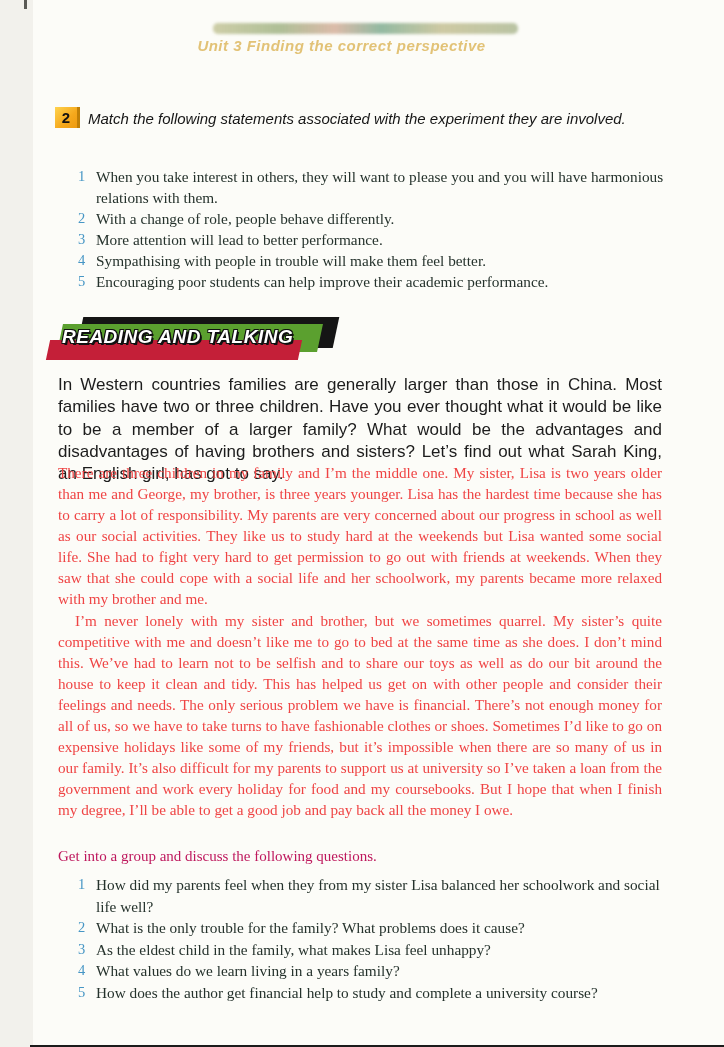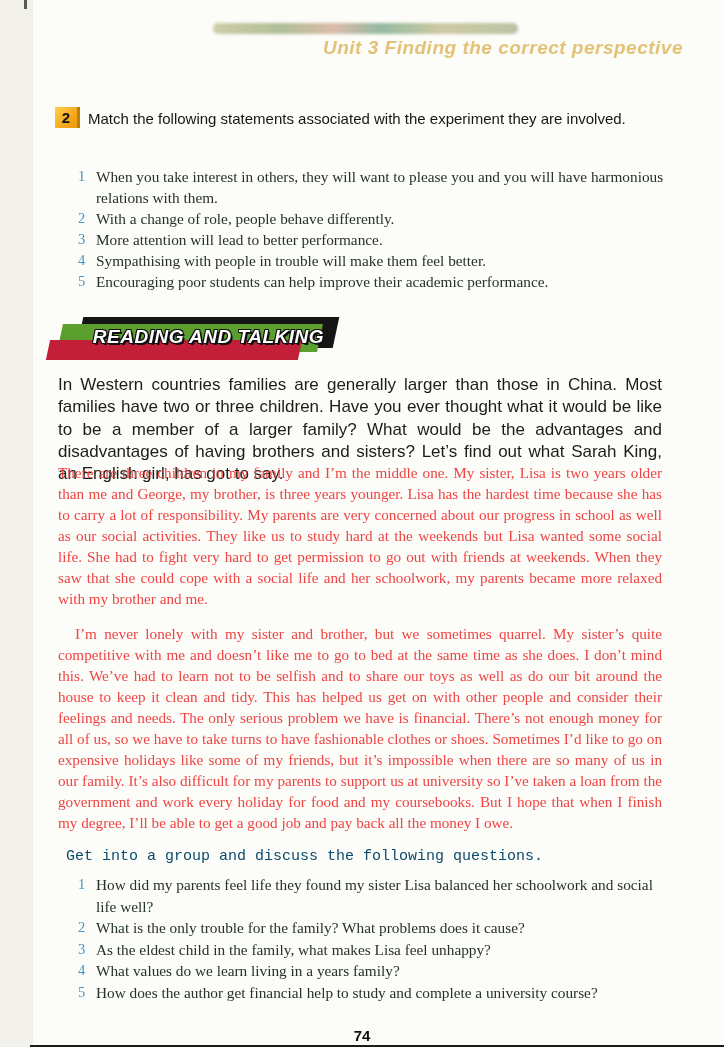--- a/index.html
+++ b/index.html
@@ -17,38 +17,38 @@
   
   .smudge{
     position:absolute;left:213px;top:23px;width:305px;height:11px;
     background:linear-gradient(90deg,
       rgba(150,150,70,.45) 0%, rgba(110,140,70,.55) 22%,
       rgba(170,90,50,.40) 40%, rgba(60,130,90,.55) 55%,
       rgba(150,140,60,.45) 75%, rgba(120,140,80,.5) 100%);
     border-radius:5px;filter:blur(1.5px);
   }
   .unit-header{
-    position:absolute;top:37px;left:0;width:683px;text-align:right;
+    position:absolute;top:37px;left:0;width:683px;text-align:center;
     font-family:"Liberation Sans", sans-serif;
     font-style:italic;font-weight:bold;
-    font-size:19px;color:#e2c276;letter-spacing:.5px;
+    font-size:15px;color:#e2c276;letter-spacing:.5px;
   }
 
   
   .exercise-head{position:absolute;left:55px;top:107px;display:flex;align-items:flex-start;}
   .num-badge{
     width:22px;height:21px;margin-right:8px;
     background:linear-gradient(135deg,#ffd34e 0%,#f5a81c 60%,#ee9a10 100%);
     border-right:3px solid #c07f06;
     display:flex;align-items:center;justify-content:center;
     font-family:"Liberation Sans", sans-serif;font-weight:bold;font-size:15px;color:#111;
   }
   .instruction{
     font-family:"Liberation Sans", sans-serif;
-    font-size:15px;color:#161616;line-height:21px;padding-top:1px;
+    font-size:15px;color:#161616;line-height:21px;padding-top:1px;font-style:italic;
   }
   .options{position:absolute;top:139px;left:0;width:724px;height:20px;font-size:15.5px;color:#1e2a24;}
   .options .opt{position:absolute;white-space:nowrap;}
   .opt-a{left:105px;} .opt-b{left:298px;} .opt-c{left:497px;}
   .opt .letter{font-weight:bold;margin-right:6px;}
 
   .statements{position:absolute;left:78px;top:166px;width:588px;}
   .q-item{display:flex;font-size:15.3px;line-height:21px;color:#25322c;}
   .q-item .n{
     flex:0 0 18px;color:#4696c5;font-size:14.5px;
@@ -63,47 +63,47 @@
   }
   .banner .green{
     position:absolute;left:12px;top:7px;width:260px;height:28px;
     background:#5ba02f;transform:skewX(-12deg);
   }
   .banner .red{
     position:absolute;left:0px;top:23px;width:252px;height:20px;
     background:#c41f38;transform:skewX(-12deg);
   }
   .banner .title{
-    position:absolute;left:14px;top:9px;width:262px;text-align:right;
+    position:absolute;left:14px;top:9px;width:262px;text-align:left;
     font-family:"Liberation Sans", sans-serif;
     font-weight:bold;font-style:italic;font-size:19px;letter-spacing:.5px;
     color:#fff;
     text-shadow:-1px -1px 0 #111,1px -1px 0 #111,-1px 1px 0 #111,1px 1px 0 #111,2px 2px 0 #111;
     white-space:nowrap;
   }
 
   
   .intro{
     position:absolute;left:58px;top:374px;width:604px;
     font-family:"Liberation Sans", sans-serif;
     font-size:17px;line-height:22.3px;color:#1c1c1c;
     text-align:justify;
   }
   .passage{
     position:absolute;left:58px;top:462px;width:604px;
     font-size:15.2px;line-height:21px;color:#ef4444;text-align:justify;
   }
   .passage p{margin:0;}
-  .passage p + p{margin-top:14px;text-indent:17px;}
+  .passage p + p{margin-top:1px;text-indent:17px;}
 
   
   .discussion-intro{
-    position:absolute;left:66px;top:848px;
-    font-family:Liberation Mono, monospace;
-    font-size:15px;color:#0c4a6e;
+    position:absolute;left:58px;top:848px;
+    font-family:Liberation Serif, serif;
+    font-size:15px;color:#be185d;
   }
   .questions{position:absolute;left:78px;top:874px;width:588px;}
   .questions .q-item{line-height:21.5px;}
 
   
   .page-number{
     position:absolute;left:0;bottom:3px;width:724px;text-align:center;
     font-family:"Liberation Sans", sans-serif;font-weight:bold;font-size:15px;color:#111;
   }
   .bottom-line{position:absolute;left:30px;right:0;bottom:0;height:2px;background:#1b1b1b;}
@@ -159,35 +159,34 @@
   <div class="passage">
     <p>There are three children in my family and I’m the middle one. My sister, Lisa is two years older than me and George, my brother, is three years younger. Lisa has the hardest time because she has to carry a lot of responsibility. My parents are very concerned about our progress in school as well as our social activities. They like us to study hard at the weekends but Lisa wanted some social life. She had to fight very hard to get permission to go out with friends at weekends. When they saw that she could cope with a social life and her schoolwork, my parents became more relaxed with my brother and me.</p>
     <p>I’m never lonely with my sister and brother, but we sometimes quarrel. My sister’s quite competitive with me and doesn’t like me to go to bed at the same time as she does. I don’t mind this. We’ve had to learn not to be selfish and to share our toys as well as do our bit around the house to keep it clean and tidy. This has helped us get on with other people and consider their feelings and needs. The only serious problem we have is financial. There’s not enough money for all of us, so we have to take turns to have fashionable clothes or shoes. Sometimes I’d like to go on expensive holidays like some of my friends, but it’s impossible when there are so many of us in our family. It’s also difficult for my parents to support us at university so I’ve taken a loan from the government and work every holiday for food and my coursebooks. But I hope that when I finish my degree, I’ll be able to get a good job and pay back all the money I owe.</p>
   </div>
 
   <div class="discussion-intro">Get into a group and discuss the following questions.</div>
 
   <div class="questions">
     <div class="q-item">
       <span class="n">1</span>
-      <span class="t">How did my parents feel life they found my sister Lisa balanced her schoolwork and social life well?</span>
+      <span class="t">How did my parents feel when they from my sister Lisa balanced her schoolwork and social life well?</span>
     </div>
     <div class="q-item">
       <span class="n">2</span>
       <span class="t">What is the only trouble for the family? What problems does it cause?</span>
     </div>
     <div class="q-item">
       <span class="n">3</span>
       <span class="t">As the eldest child in the family, what makes Lisa feel unhappy?</span>
     </div>
     <div class="q-item">
       <span class="n">4</span>
       <span class="t">What values do we learn living in a years family?</span>
     </div>
     <div class="q-item">
       <span class="n">5</span>
       <span class="t">How does the author get financial help to study and complete a university course?</span>
     </div>
   </div>
 
-  <div class="page-number">74</div>
   <div class="bottom-line"></div>
 </div>
 
 </body></html>

